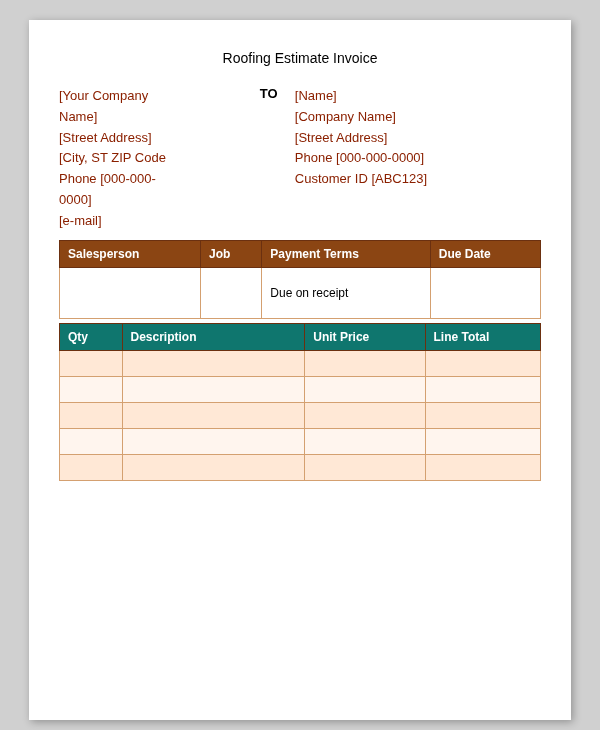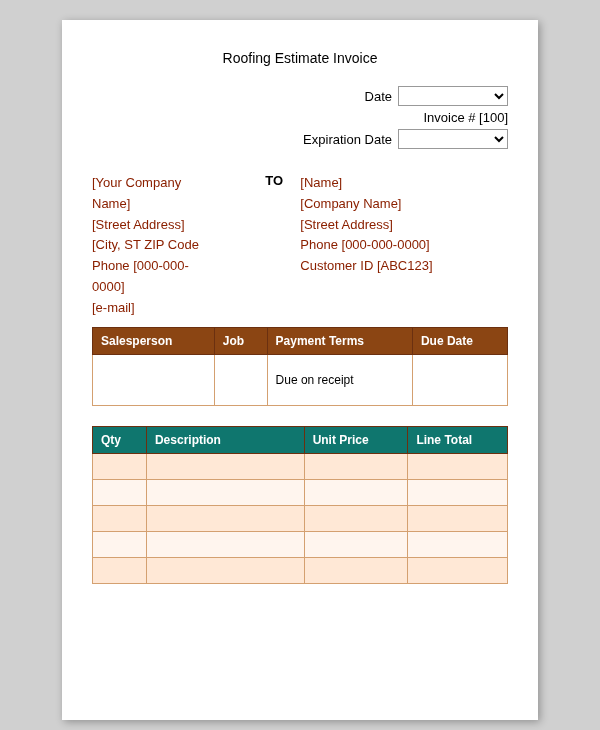--- a/index.html
+++ b/index.html
@@ -7,21 +7,21 @@
       background: #d0d0d0;
       display: flex;
       justify-content: center;
       align-items: flex-start;
       padding: 20px;
       font-family: Arial, sans-serif;
       font-size: 13px;
     }
     .page {
       background: #ffffff;
-      width: 476px;
+      width: 542px;
       min-height: 700px;
       padding: 30px 30px 40px 30px;
       box-shadow: 2px 2px 8px rgba(0,0,0,0.3);
     }
     .title {
       text-align: center;
       font-size: 14px;
       font-weight: normal;
       margin-bottom: 20px;
       color: #000;
@@ -81,21 +81,21 @@
     }
     .to-section {
       display: flex;
       flex: 1.4;
     }
 
     
     .sales-table {
       width: 100%;
       border-collapse: collapse;
-      margin-bottom: 20px;
+      margin-bottom: 4px;
     }
     .sales-table th {
       background-color: #8b4513;
       color: #fff;
       font-weight: bold;
       font-size: 12px;
       padding: 6px 8px;
       text-align: left;
       border: 1px solid #6b3010;
     }
@@ -137,37 +137,20 @@
       background-color: #fff5ee;
     }
   </style>
 </head>
 <body>
 
 <div class="page">
 
   <h1 class="title">Roofing Estimate Invoice</h1>
 
-  <div class="header-right">
-    <div class="header-row">
-      <label>Date</label>
-      <select>
-        <option value=""></option>
-      </select>
-    </div>
-    <div class="header-row">
-      <span class="invoice-num">Invoice # [100]</span>
-    </div>
-    <div class="header-row">
-      <label>Expiration Date</label>
-      <select>
-        <option value=""></option>
-      </select>
-    </div>
-  </div>
 
   <div class="addresses">
     <div class="from-address">
       <div>[Your Company</div>
       <div>Name]</div>
       <div>[Street Address]</div>
       <div>[City, ST  ZIP Code</div>
       <div>Phone [000-000-</div>
       <div>0000]</div>
       <div>[e-mail]</div>

